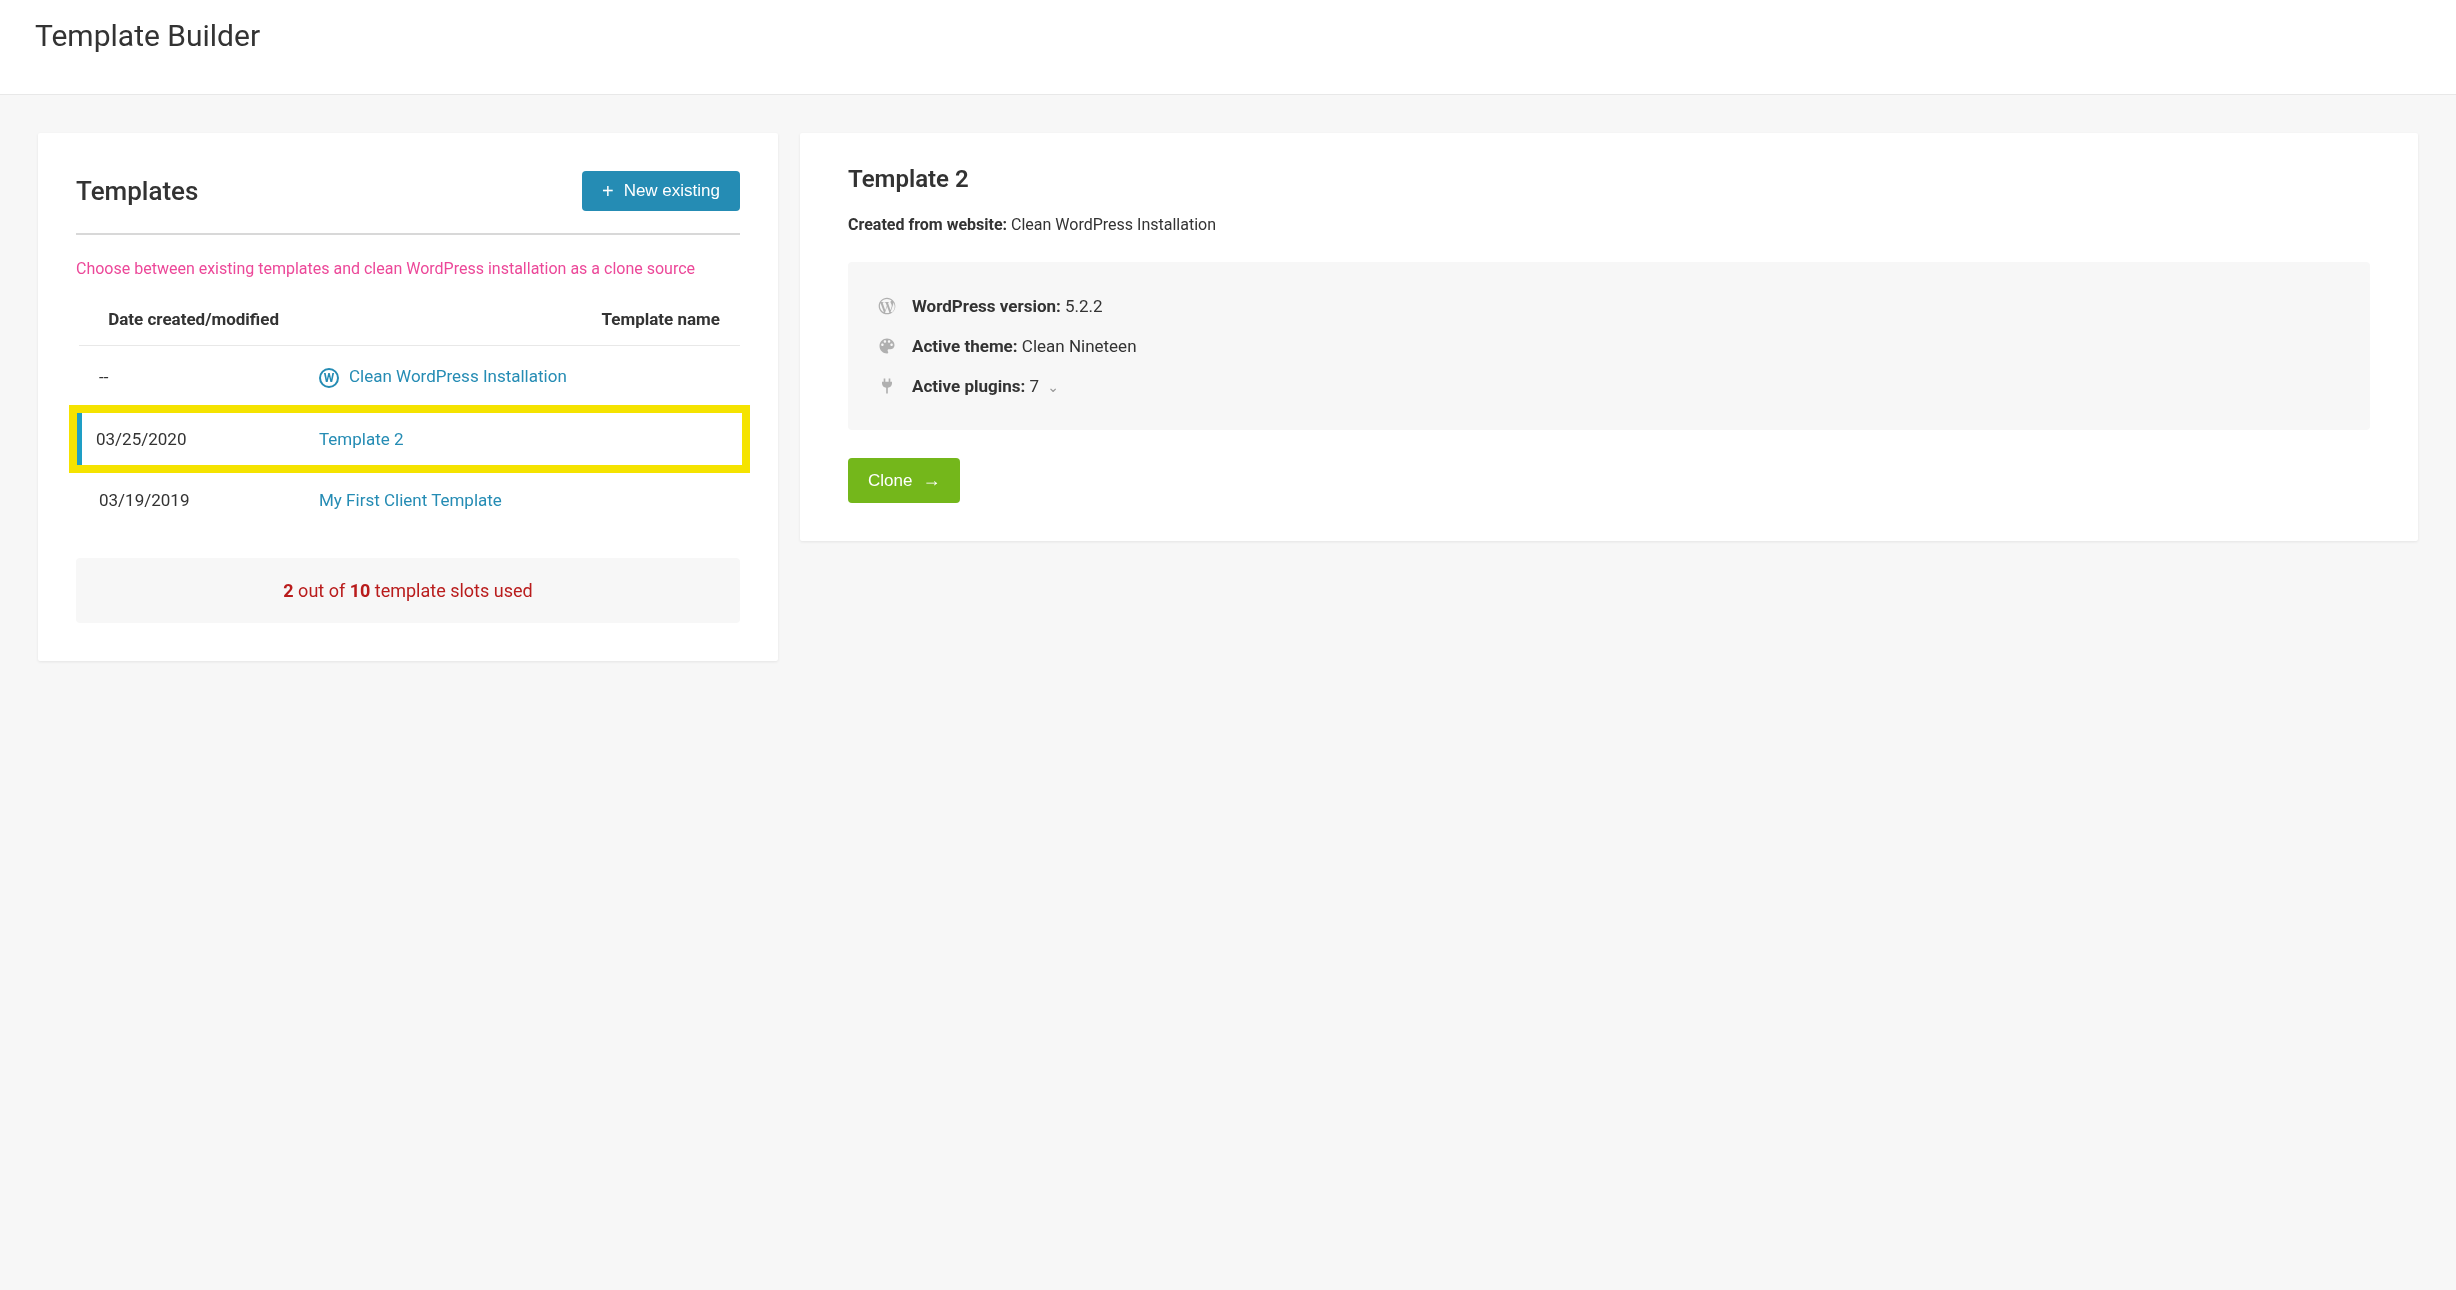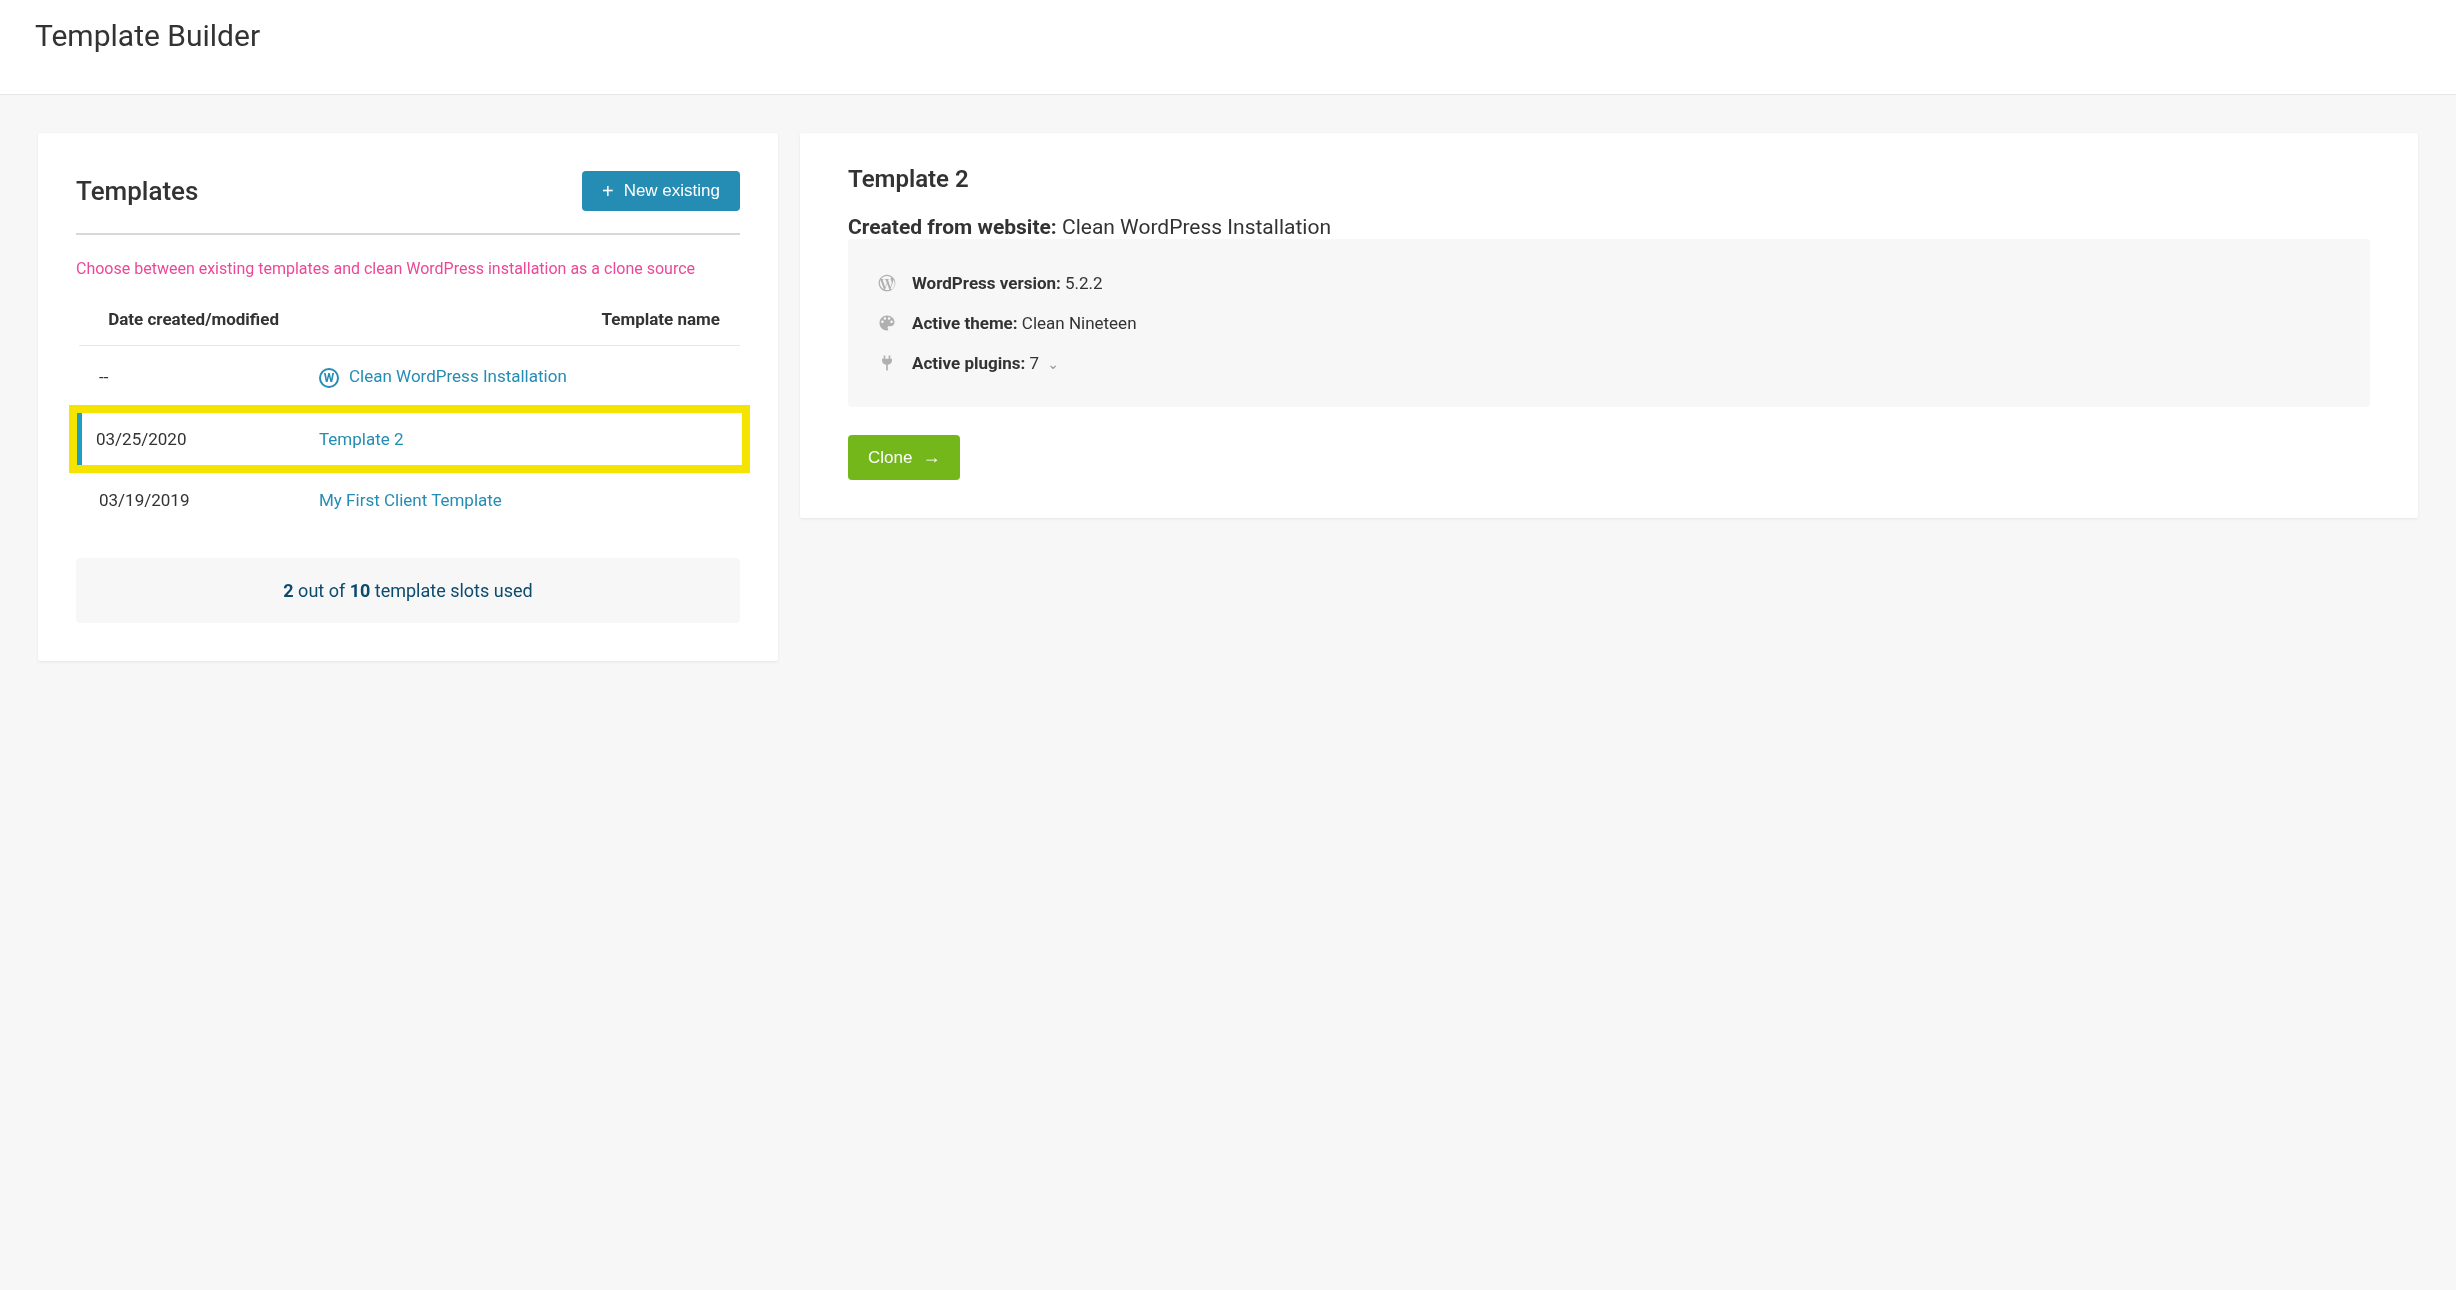--- a/index.html
+++ b/index.html
@@ -147,33 +147,34 @@
       font-weight: 700;
       margin-right: 10px;
       vertical-align: middle;
     }
     .footer-stat {
       background: #f7f7f7;
       border-radius: 4px;
       padding: 22px;
       text-align: center;
       font-size: 18px;
-      color: #0c4a6e;
+      color: #b91c1c;
       margin-top: 28px;
     }
     .footer-stat strong {
       font-weight: 700;
     }
     .detail-title {
       font-size: 24px;
       font-weight: 600;
       margin-bottom: 22px;
     }
     .detail-sub {
-      font-size: 21px;
+      font-size: 16px;
+      margin-bottom: 28px;
     }
     .detail-sub strong {
       font-weight: 700;
     }
     .detail-box {
       background: #f7f7f7;
       border-radius: 4px;
       padding: 24px 28px;
       margin-bottom: 28px;
     }

